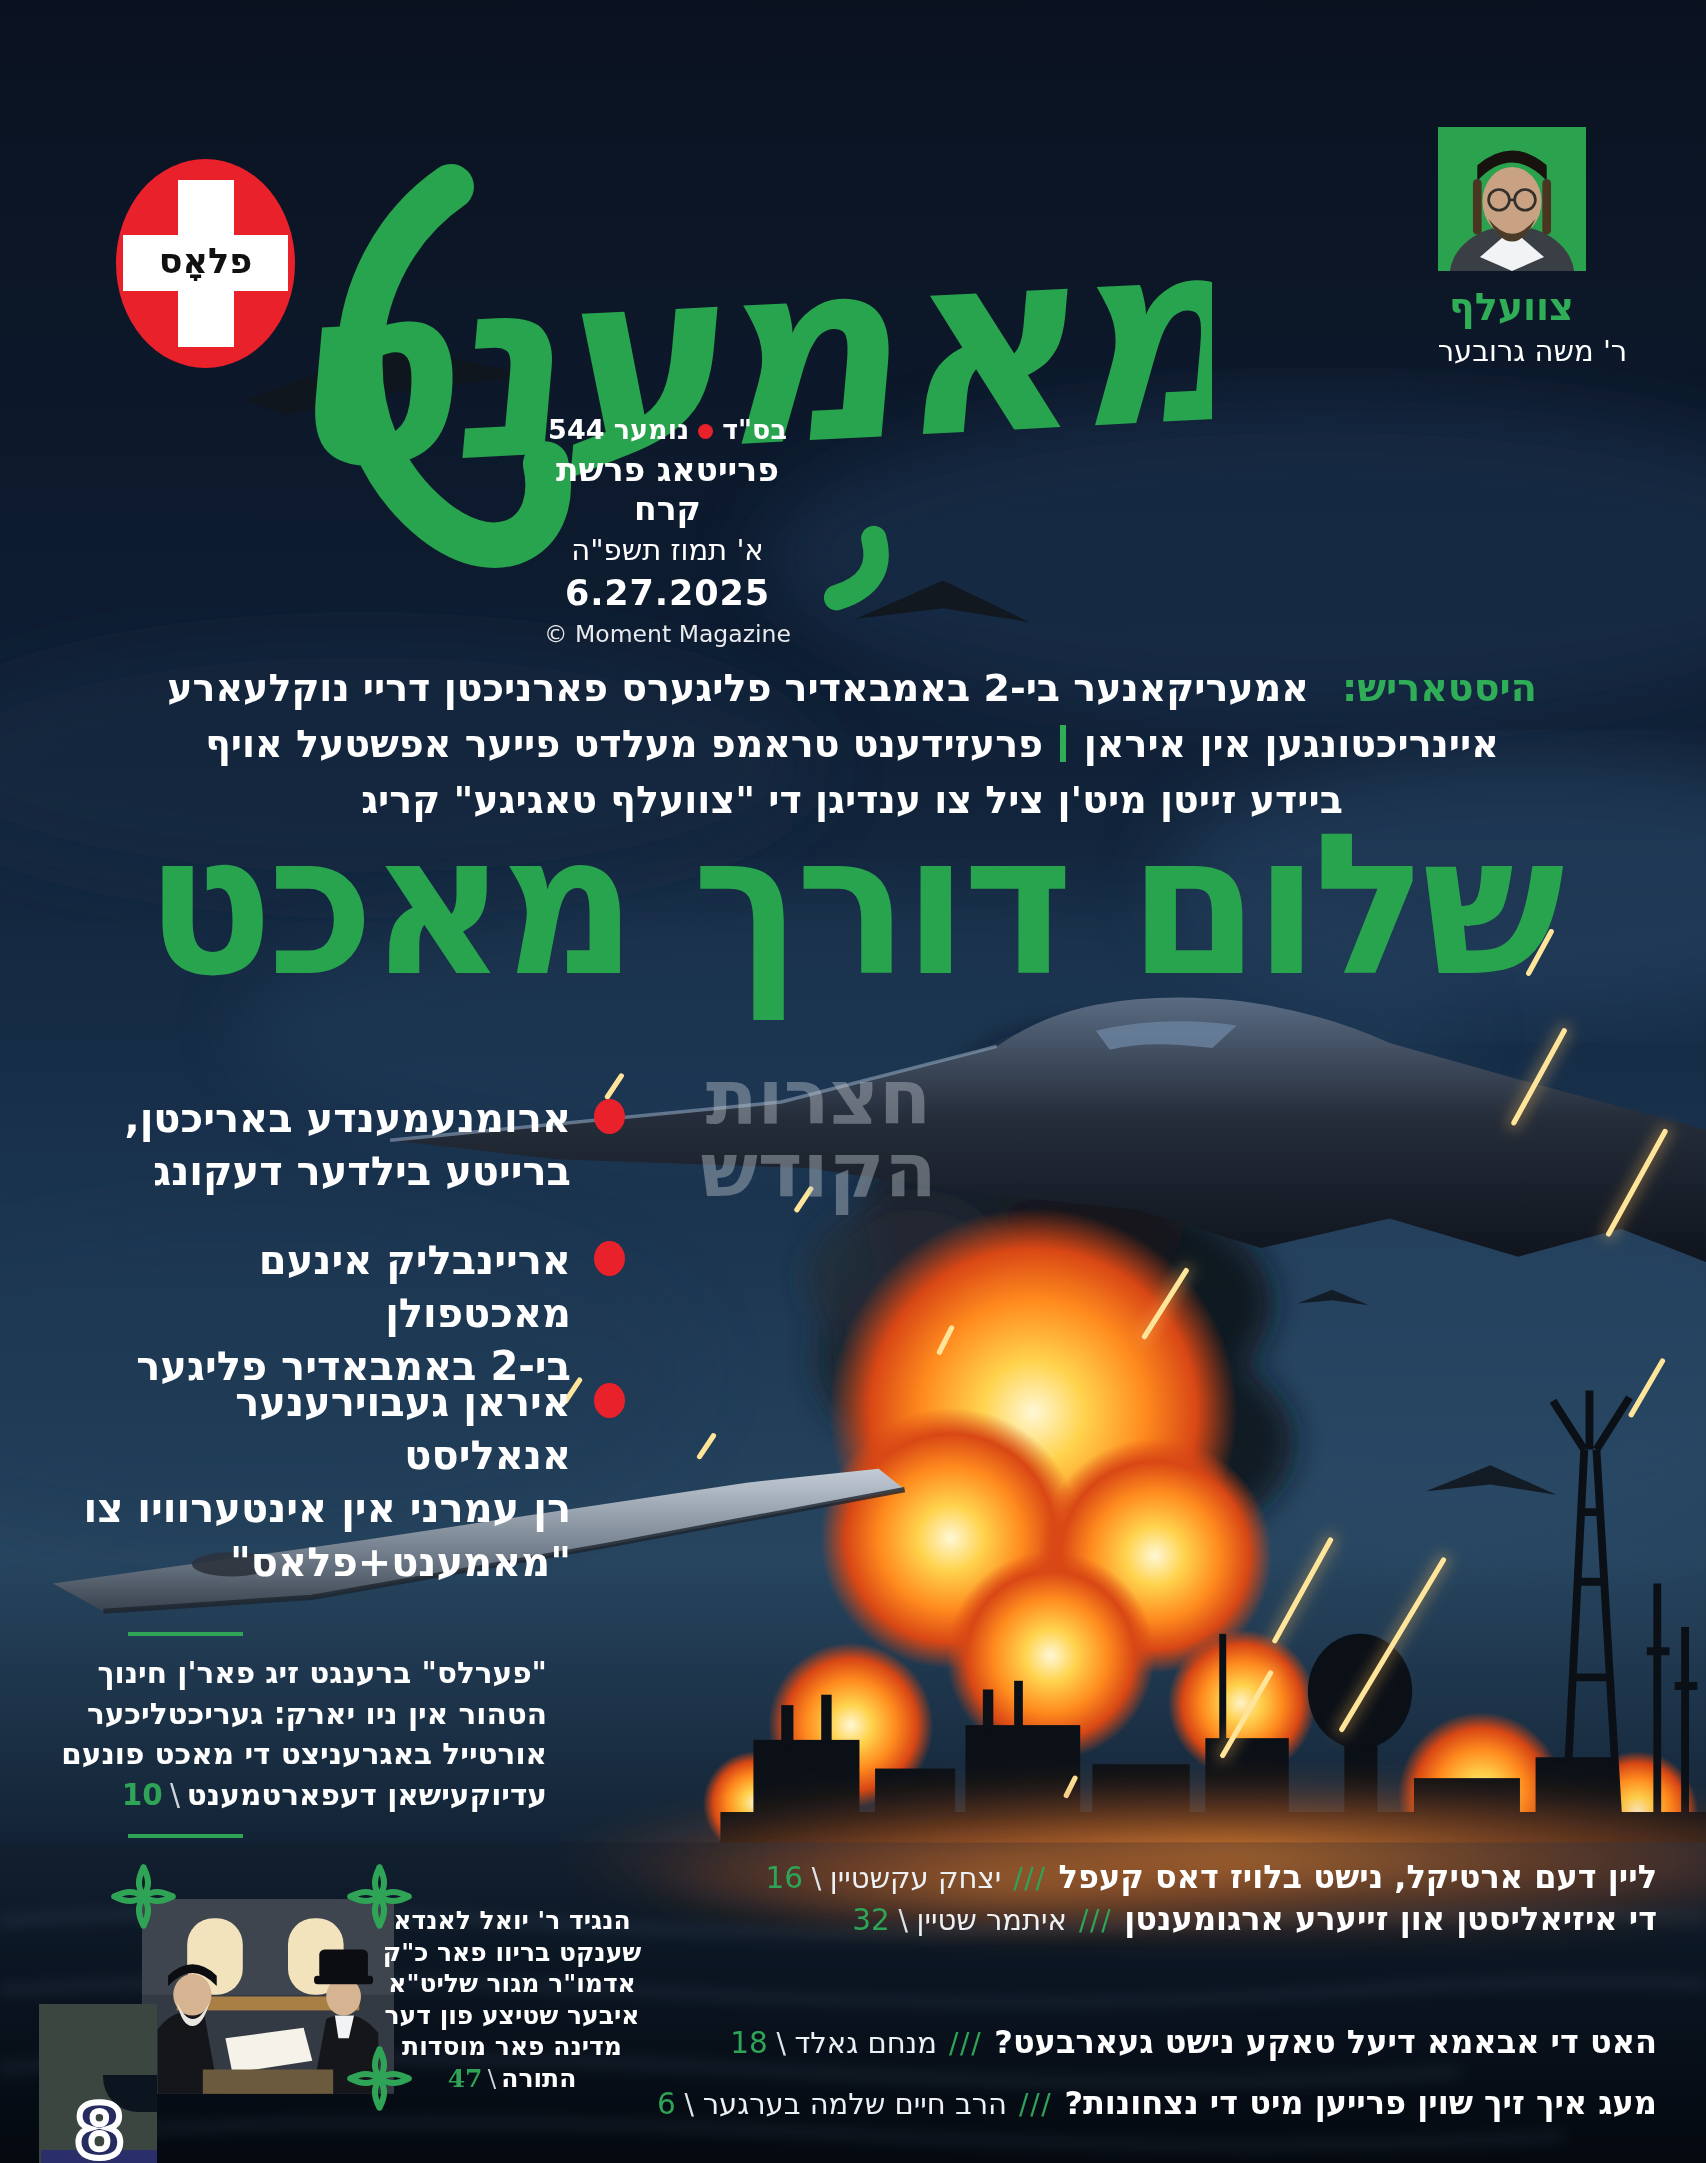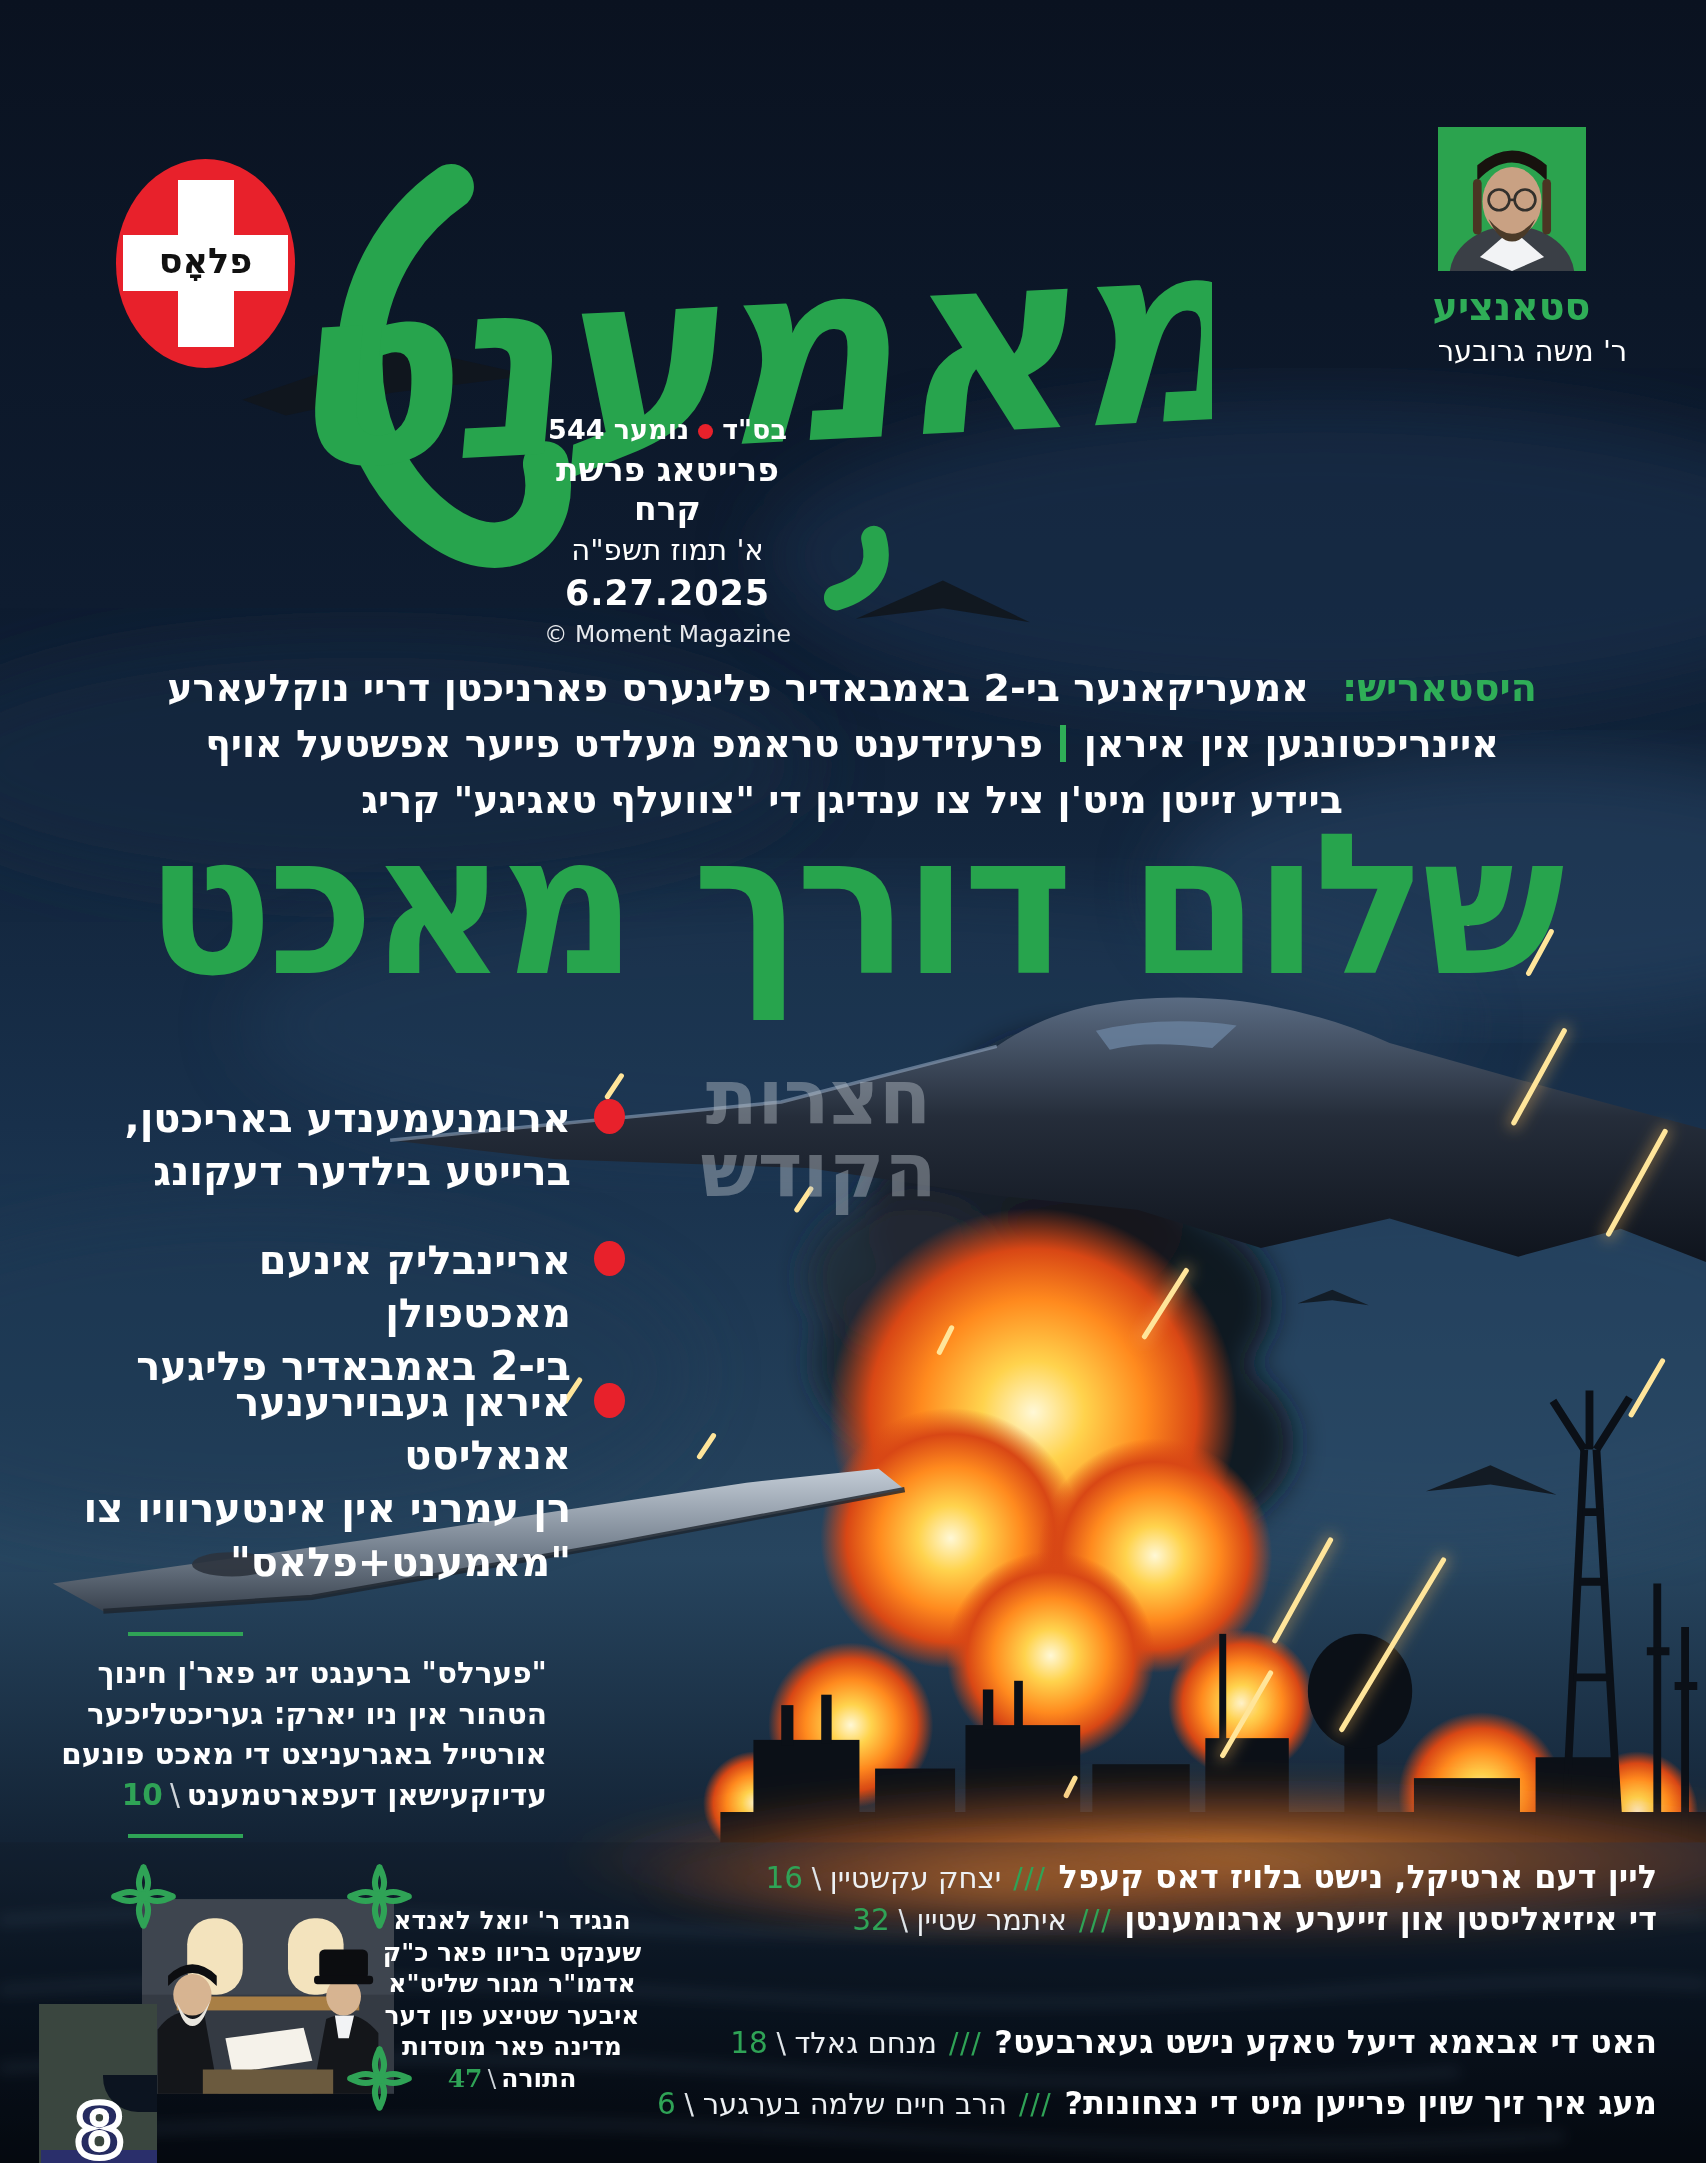--- a/index.html
+++ b/index.html
@@ -295,21 +295,21 @@
         <rect x="40" y="60" width="10" height="64" rx="5" fill="#4a3523"></rect>
         <rect x="120" y="60" width="10" height="64" rx="5" fill="#4a3523"></rect>
         <g stroke="#33302c" stroke-width="3" fill="none">
           <circle cx="70" cy="84" r="12"></circle>
             <circle cx="100" cy="84" r="12"></circle>
             <path d="M82 84 L88 84"></path>
         </g>
         <path d="M58 106 Q85 140 112 106 Q100 132 85 132 Q70 132 58 106 Z" fill="#4a3a28"></path>
       </svg>
     </div>
-    <div class="sec">סטאנציע</div>
+    <div class="sec">צוועלף</div>
     <div class="nm">ר' משה גרובער</div>
   </div>
 
   <div class="abs" id="issue">
     <div class="l1" dir="rtl">
       <span>בס"ד</span><span class="dot"></span><span>נומער 544</span>
     </div>
     <div class="l2">פרייטאג פרשת קרח</div>
     <div class="l3">א' תמוז תשפ"ה</div>
     <div class="l4" dir="ltr">6.27.2025</div>

